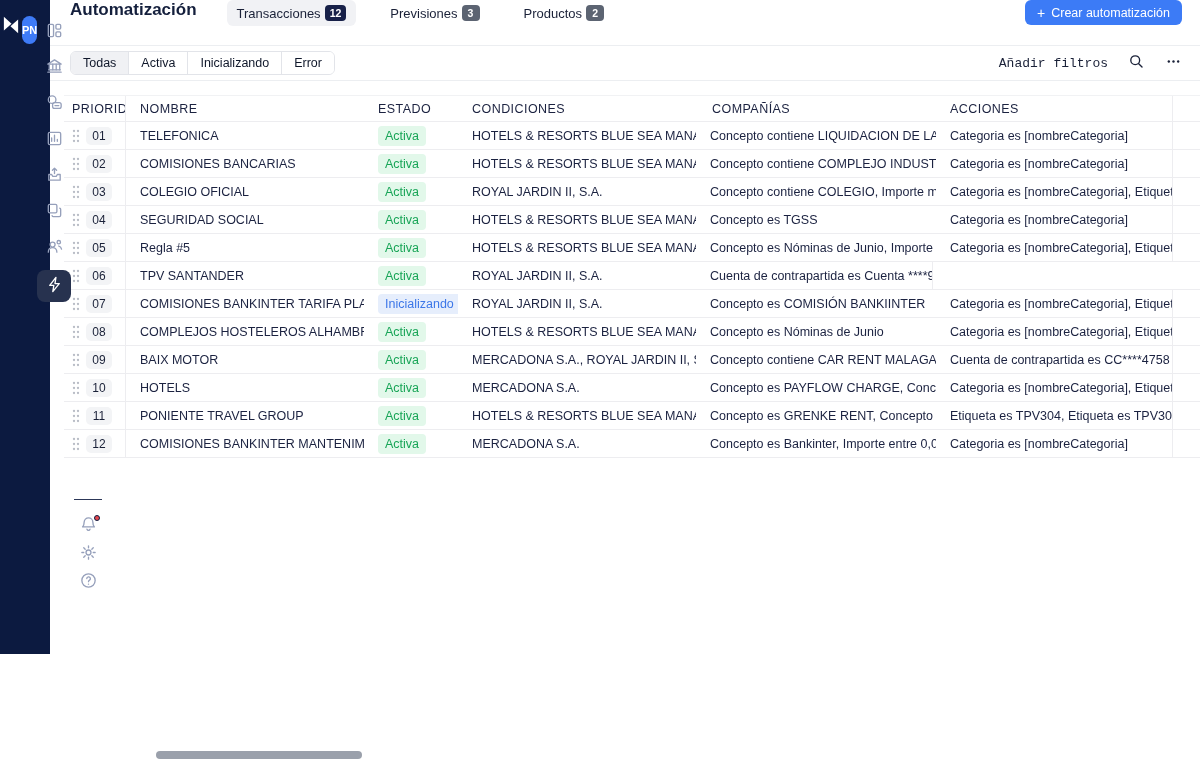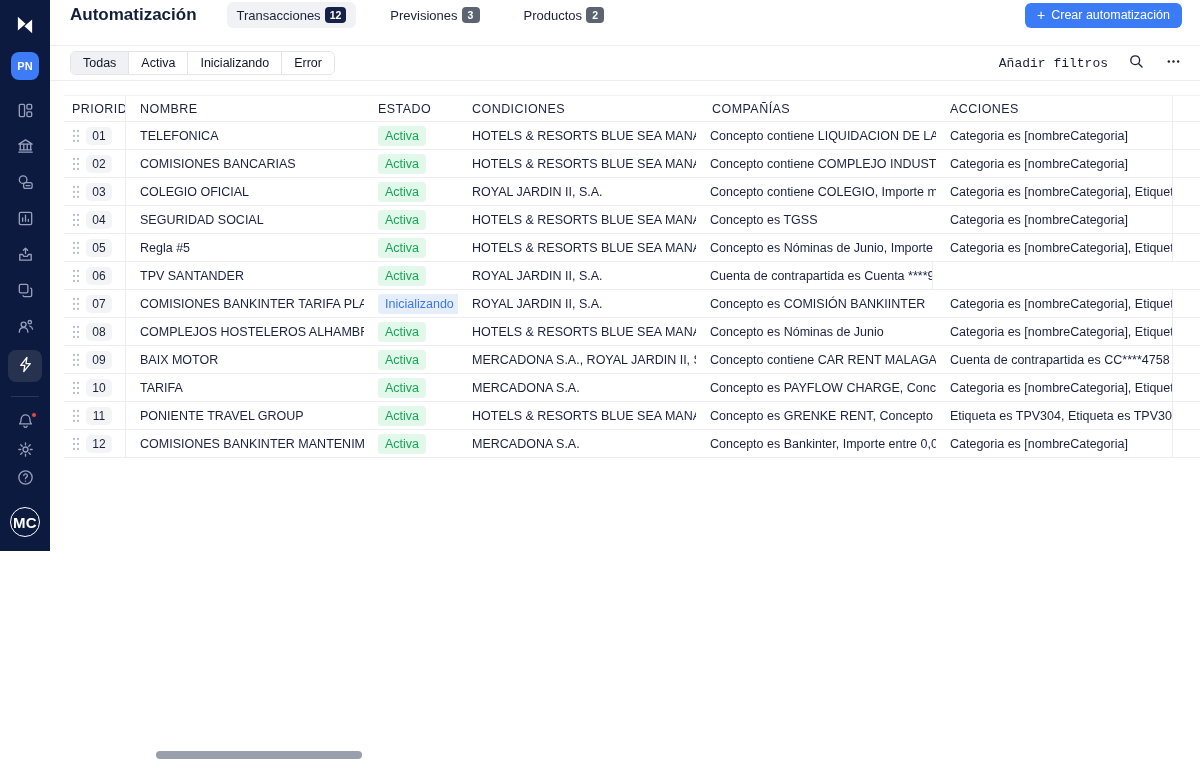--- a/index.html
+++ b/index.html
@@ -1,21 +1,21 @@
 <!DOCTYPE html>
 <html><head>
 <meta charset="utf-8">
 <style>
   * { margin:0; padding:0; box-sizing:border-box; }
   html,body { width:1200px; height:779px; overflow:hidden; background:#fff;
     font-family:"Liberation Sans", sans-serif; color:#1a2138; }
 
   
-  .sidebar { position:fixed; left:0; top:0; width:50px; height:551px;
-    background:#0c1a40; display:flex; flex-direction:column; align-items:center; }
+  .sidebar { position:fixed; left:0; top:0; width:50px; height:654px;
+    background:#0c1a40; display:flex; flex-direction:row; }
   .logo { margin-top:14px; width:22px; height:22px; }
   .ws-avatar { margin-top:16px; width:28px; height:28px; border-radius:8px;
     background:#3e7bf7; color:#fff; font-size:11px; font-weight:700;
     display:flex; align-items:center; justify-content:center; }
   .nav { margin-top:18px; display:flex; flex-direction:column; align-items:center; gap:7px; }
   .nav-item { width:34px; height:29px; display:flex; align-items:center; justify-content:center;
     border-radius:8px; cursor:pointer; }
   .nav-item svg { stroke:#96a0bb; }
   .nav-item.active { background:#27324f; height:32px; }
   .nav-item.active svg { stroke:#ffffff; }
@@ -26,21 +26,21 @@
   .sb-icon svg { stroke:#96a0bb; }
   .user-avatar { margin:14px 0 14px; width:30px; height:30px; border-radius:50%;
     border:1.6px solid #ffffff; color:#fff; font-size:15px; font-weight:700; letter-spacing:.3px;
     display:flex; align-items:center; justify-content:center; cursor:pointer; background:transparent; }
   .notif-dot { position:absolute; top:3px; right:5px; width:6px; height:6px; border-radius:50%;
     background:#e5484d; border:1.5px solid #0c1a40; }
 
   
   .main { margin-left:50px; width:1150px; }
 
-  .topbar { height:46px; display:flex; align-items:center; padding:0 18px 15px 20px;
+  .topbar { height:46px; display:flex; align-items:flex-start; padding:0 18px 15px 20px;
     border-bottom:1px solid #eceef1; background:#fff; }
   .page-title { font-size:17px; font-weight:700; color:#141f3c; margin-right:30px; }
   .tabs { display:flex; align-items:center; gap:24px; }
   .tab { display:flex; align-items:center; gap:4px; font-size:13px; color:#1a2138;
     padding:5px 10px; border-radius:6px; cursor:pointer; white-space:nowrap; }
   .tab.active { background:#f1f2f5; font-weight:500; }
   .tab-badge { font-size:10.5px; font-weight:600; color:#fff; border-radius:4px;
     padding:2px 5px; min-width:18px; text-align:center; line-height:12px; }
   .tab-badge.navy { background:#172048; }
   .tab-badge.gray { background:#5c6472; }
@@ -462,21 +462,21 @@
         <circle cx="2" cy="2" r="1.15"></circle>
                 <circle cx="6" cy="2" r="1.15"></circle>
         <circle cx="2" cy="7" r="1.15"></circle>
                 <circle cx="6" cy="7" r="1.15"></circle>
         <circle cx="2" cy="12" r="1.15"></circle>
                 <circle cx="6" cy="12" r="1.15"></circle>
       </svg>
             </span>
       <span class="pri-badge">10</span>
     </div>
-    <div class="cell c-nom">TARIFA</div>
+    <div class="cell c-nom">HOTELS</div>
     <div class="cell c-est">
             <span class="status green">Activa</span>
           </div>
     <div class="cell c-com">MERCADONA S.A.</div>
     <div class="cell c-con">Concepto es PAYFLOW CHARGE, Concepto conti...</div>
     <div class="cell c-acc">Categoria es [nombreCategoria], Etiqueta es</div>
     <div class="cell c-end"></div>
   </div>
 
   <div class="trow">

